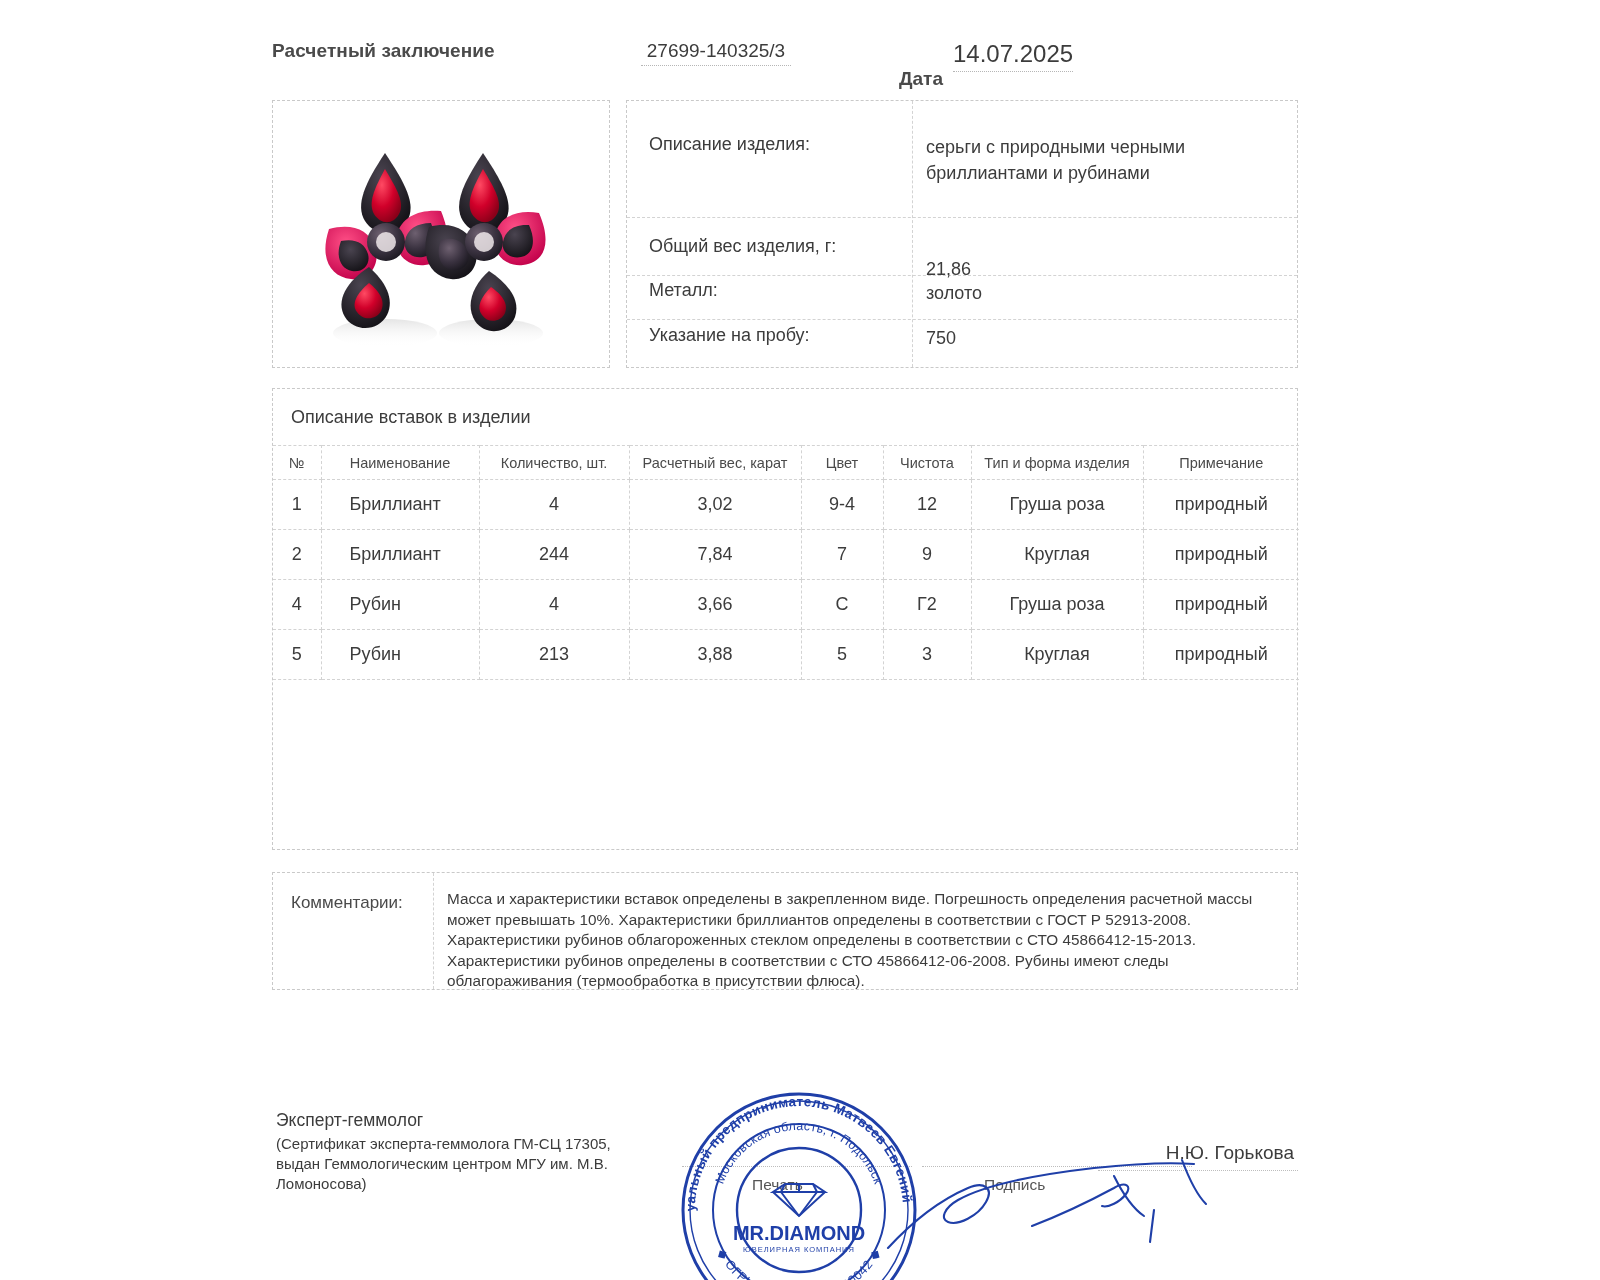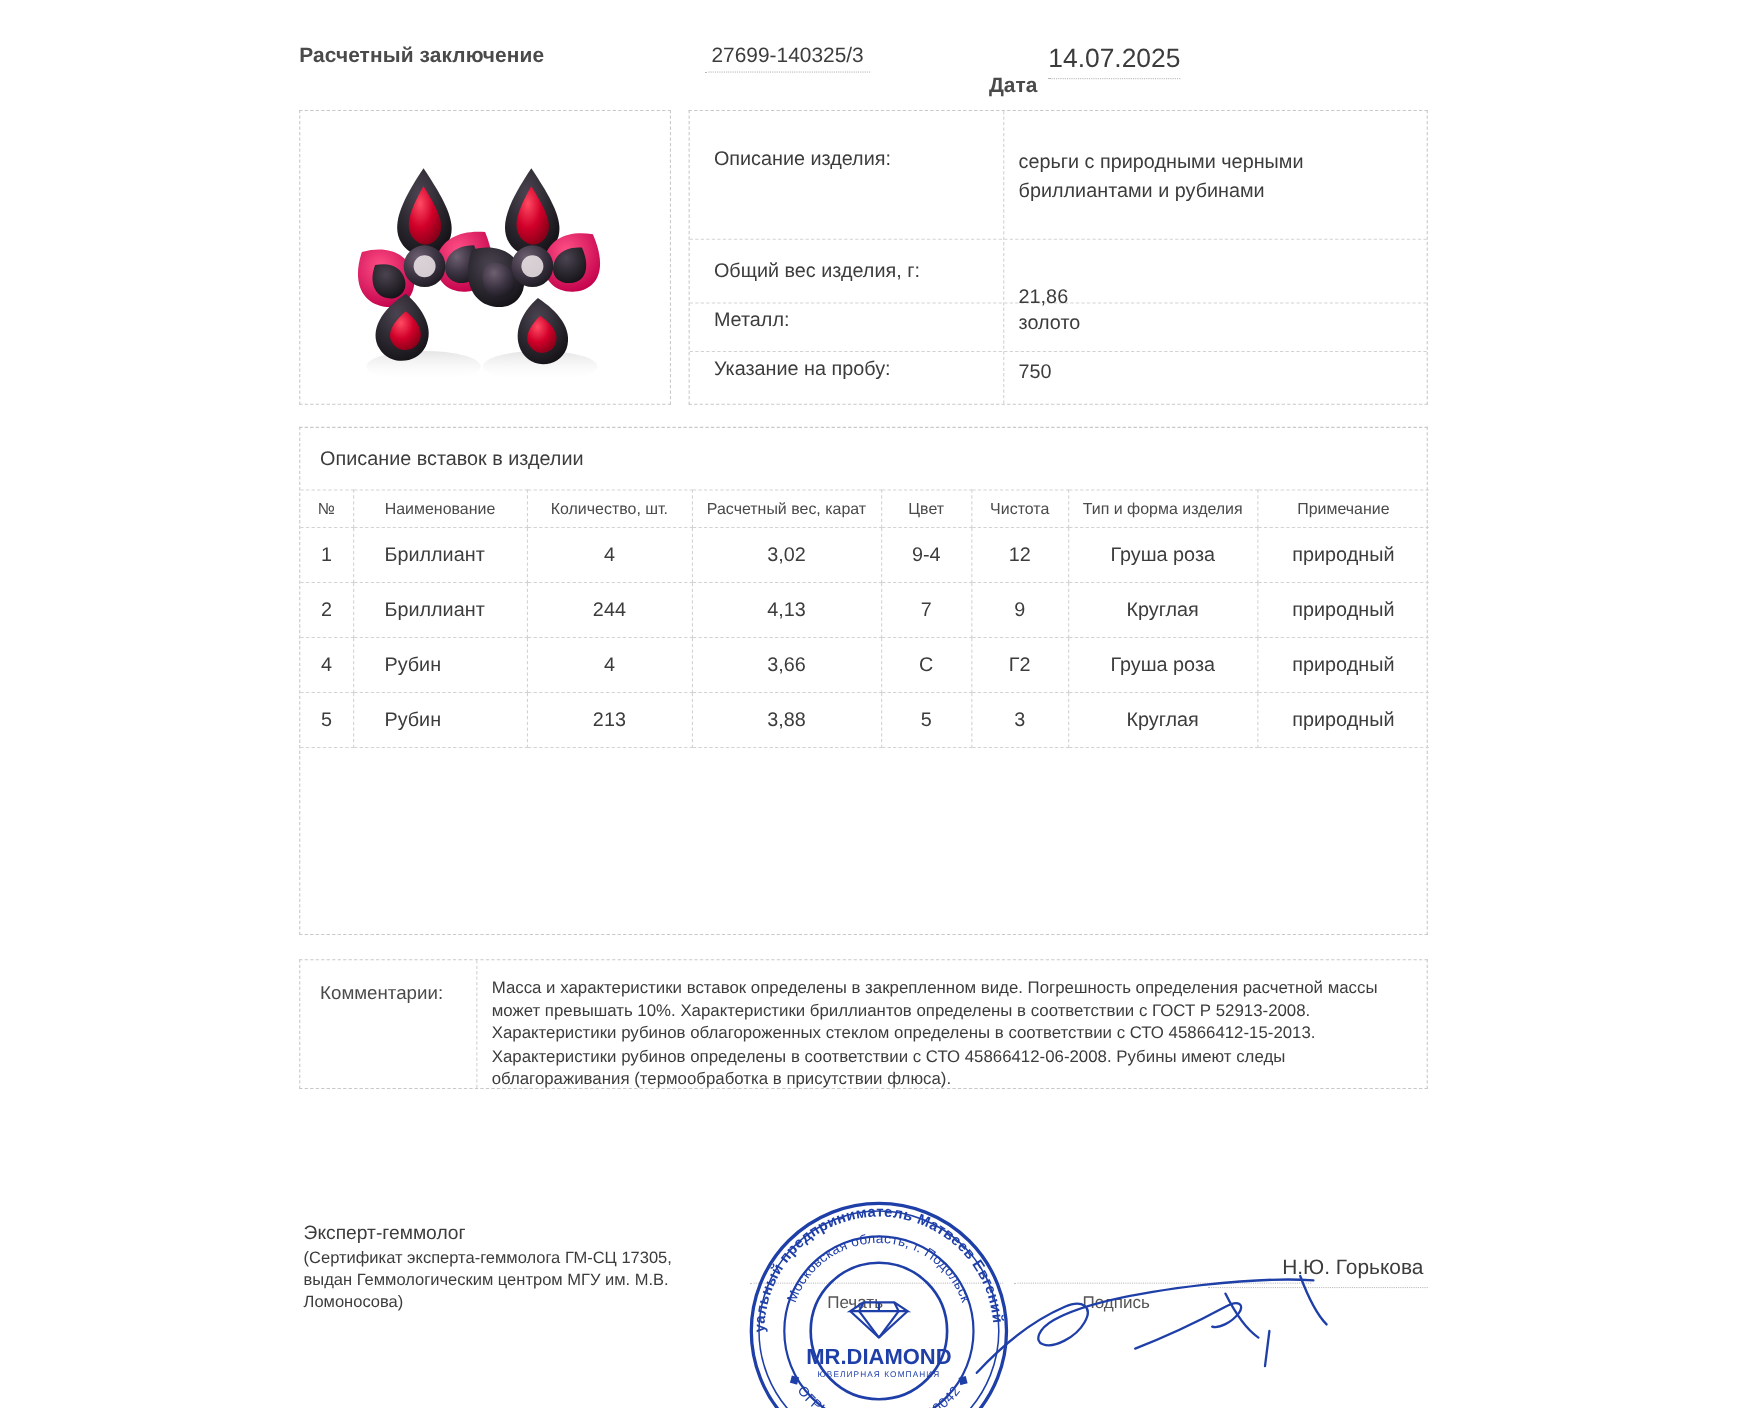--- a/index.html
+++ b/index.html
@@ -436,21 +436,21 @@
           <td>3,02</td>
           <td>9-4</td>
           <td>12</td>
           <td>Груша роза</td>
           <td>природный</td>
         </tr>
         <tr>
           <td>2</td>
           <td class="name">Бриллиант</td>
           <td>244</td>
-          <td>4,13</td>
+          <td>7,84</td>
           <td>7</td>
           <td>9</td>
           <td>Круглая</td>
           <td>природный</td>
         </tr>
         <tr>
           <td>4</td>
           <td class="name">Рубин</td>
           <td>4</td>
           <td>3,66</td>

